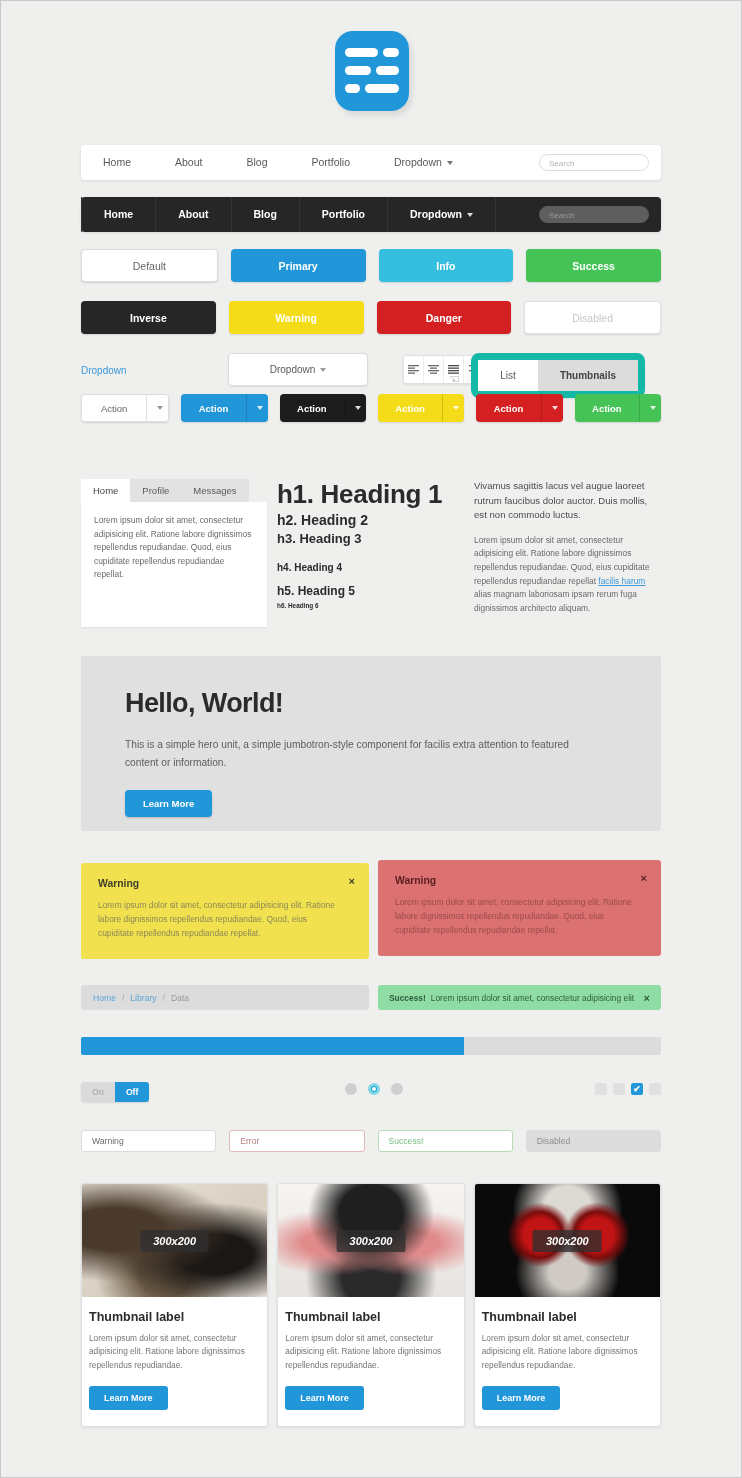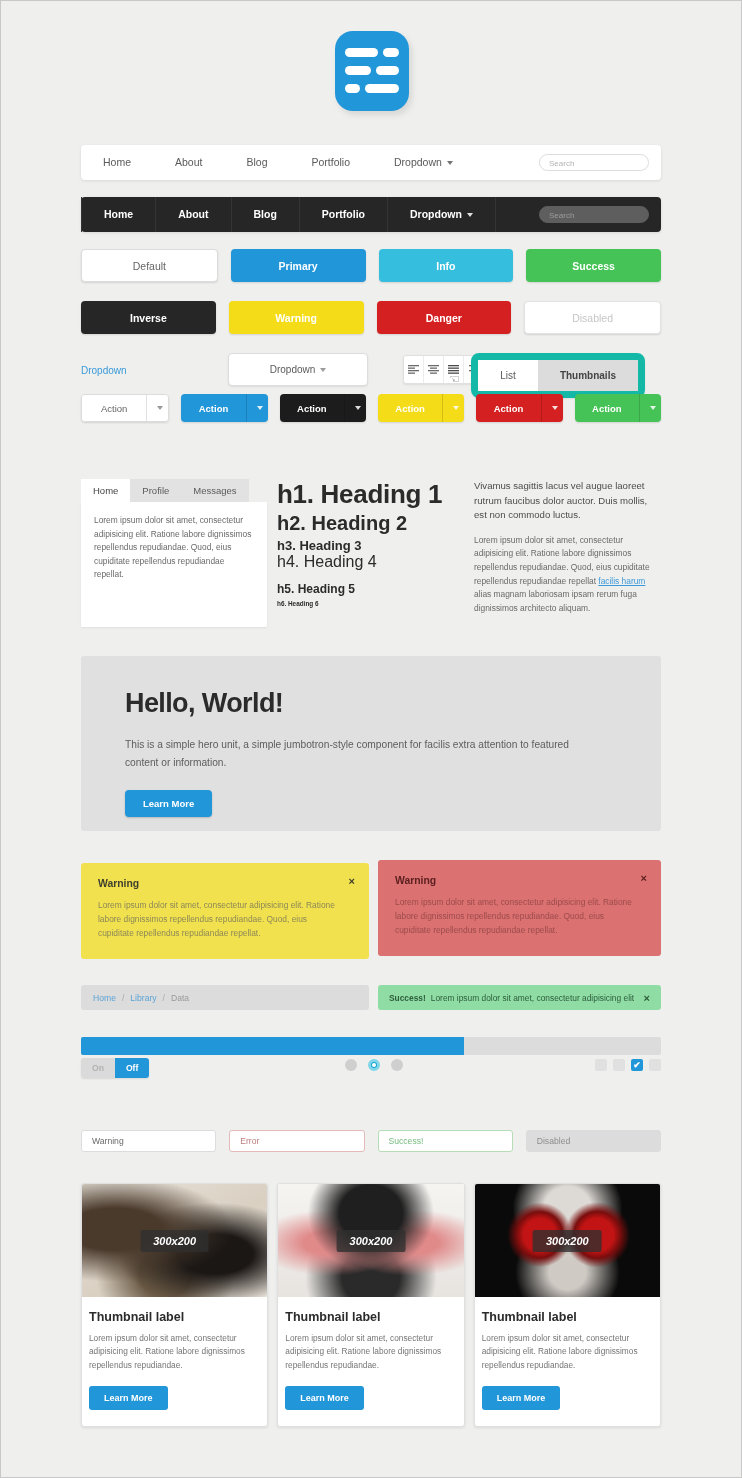--- a/index.html
+++ b/index.html
@@ -79,23 +79,23 @@
   .typo { position:absolute; left:80px; top:478px; width:580px; height:150px; }
   .tabs-card { position:absolute; left:0; top:0; width:186px; }
   .tabs { display:flex; }
   .tab { font-size:9.5px; padding:6px 12px; color:#5a5a5a; background:#e2e2e2; }
   .tab.active { background:#fff; color:#444; }
   .tab-body { background:#fff; padding:12px 13px; height:125px;
               font-size:8.4px; line-height:1.62; color:#6a6a6a;
               box-shadow:0 1px 2px rgba(0,0,0,.07); }
   .head-col { position:absolute; left:196px; top:0; width:190px; color:#2b2b2b; }
   .h1x { font-size:26px; font-weight:bold; letter-spacing:-.3px; }
-  .h2x { font-size:20px; font-weight:bold; margin-top:2px; }
+  .h2x { font-size:14px; font-weight:bold; margin-top:2px; }
   .h3x { font-size:13px; font-weight:bold; margin-top:3px; }
-  .h4x { font-size:16px; font-weight:normal; margin-top:0; }
+  .h4x { font-size:10px; font-weight:bold; margin-top:16px; }
   .h5x { font-size:12px; font-weight:bold; margin-top:11px; }
   .h6x { font-size:6.4px; font-weight:bold; margin-top:4px; }
   .text-col { position:absolute; left:393px; top:0; width:187px; }
   .lead { font-size:9.6px; line-height:1.52; color:#4d4d4d; }
   .para { font-size:8.4px; line-height:1.62; color:#6a6a6a; margin-top:11px; }
   .ilink { color:#3a9ad9; text-decoration:underline; }
 
   
   .jumbo { position:absolute; left:80px; top:655px; width:580px; height:175px;
            background:#e0e0e0; border-radius:3px; padding:32px 44px; }
@@ -129,21 +129,21 @@
         padding:0 11px; font-size:8.4px; color:#2e5c3b; }
   .ok b { margin-right:5px; }
   .ok .x { margin-left:auto; font-size:11px; font-weight:bold; color:#2e5c3b; }
 
   
   .progress { position:absolute; left:80px; top:1036px; width:580px; height:18px;
               background:#dcdcdc; border-radius:2px; overflow:hidden; }
   .progress .fill { height:100%; background:#2196d9; }
 
   
-  .ctl { position:absolute; left:80px; top:1057px; width:580px; height:20px; }
+  .ctl { position:absolute; left:80px; top:1081px; width:580px; height:20px; }
   .toggle { position:absolute; left:0; top:0; display:flex; border-radius:3px; overflow:hidden;
             box-shadow:0 1px 2px rgba(0,0,0,.1); }
   .toggle span { font-size:8.6px; font-weight:bold; padding:5px 11px; }
   .toggle .off-state { background:#dadada; color:#b2b2b2; }
   .toggle .on-state  { background:#2196d9; color:#fff; }
   .radios { position:absolute; left:264px; top:1px; display:flex; gap:11px; }
   .radio { width:12px; height:12px; border-radius:50%; background:#cfcfcf; }
   .radio.sel { background:#1ba7cf; border:3px solid #7fd6ea; box-shadow:0 0 0 1px #1ba7cf inset; }
   .radio.sel::after { content:""; display:block; width:4px;height:4px;background:#fff;
                       border-radius:50%; margin:1px auto; }

